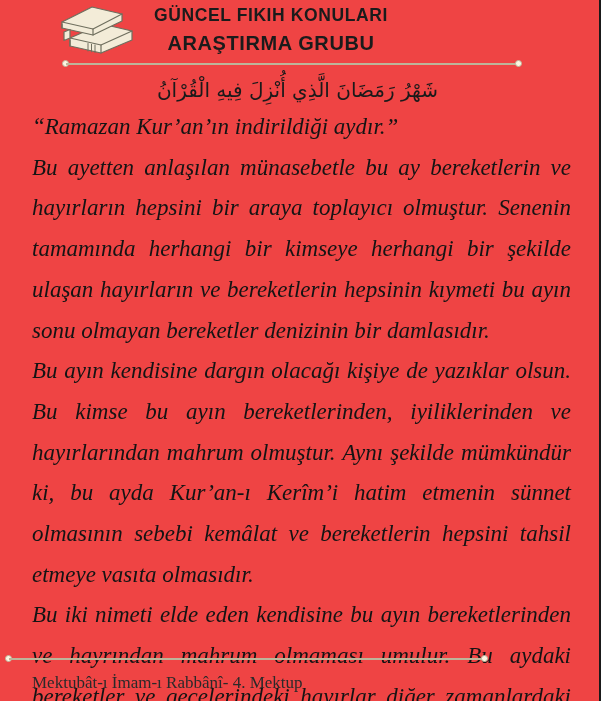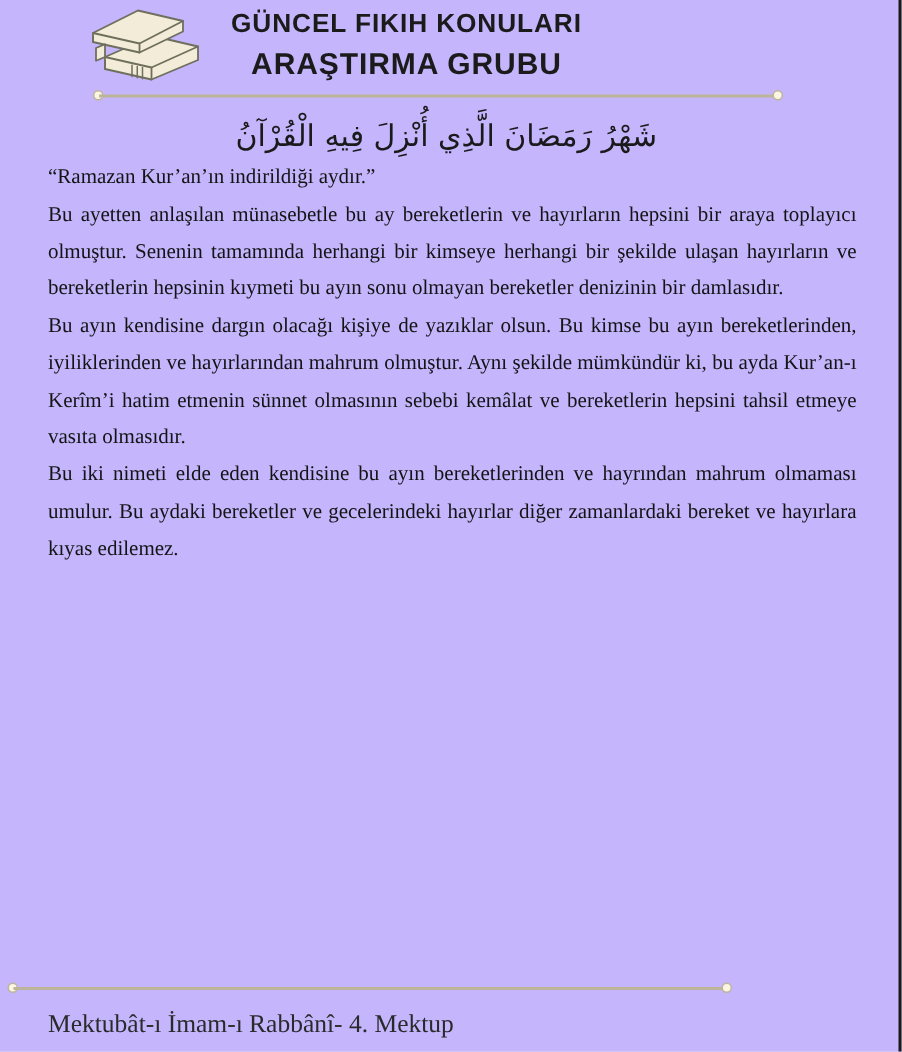--- a/index.html
+++ b/index.html
@@ -11,21 +11,21 @@
     height: 701px;
     background: #fdf6e3;
     font-family: "Liberation Serif", "DejaVu Serif", serif;
     overflow: hidden;
     position: relative;
   }
   .page {
     position: relative;
     width: 601px;
     height: 701px;
-    background: #c4b5fd;
+    background: #ef4444;
     box-sizing: border-box;
     border-right: 2px solid #1a1a1a;
     overflow: hidden;
   }
 
   
   .header {
     display: flex;
     align-items: center;
     justify-content: flex-start;
@@ -100,24 +100,25 @@
   }
 
   
   .body-text {
     padding: 0 28px 0 32px;
   }
   .body-text p {
     margin: 0 0 0 0;
     text-align: justify;
     text-justify: inter-word;
-    font-size: 14px;
+    font-size: 23px;
     line-height: 1.77;
     color: #141414;
     font-family: "Liberation Serif", "DejaVu Serif", serif;
+    font-style: italic;
   }
   .body-text p.quote {
     text-align: left;
   }
 
   
   .footer {
     position: absolute;
     left: 0;
     right: 0;

